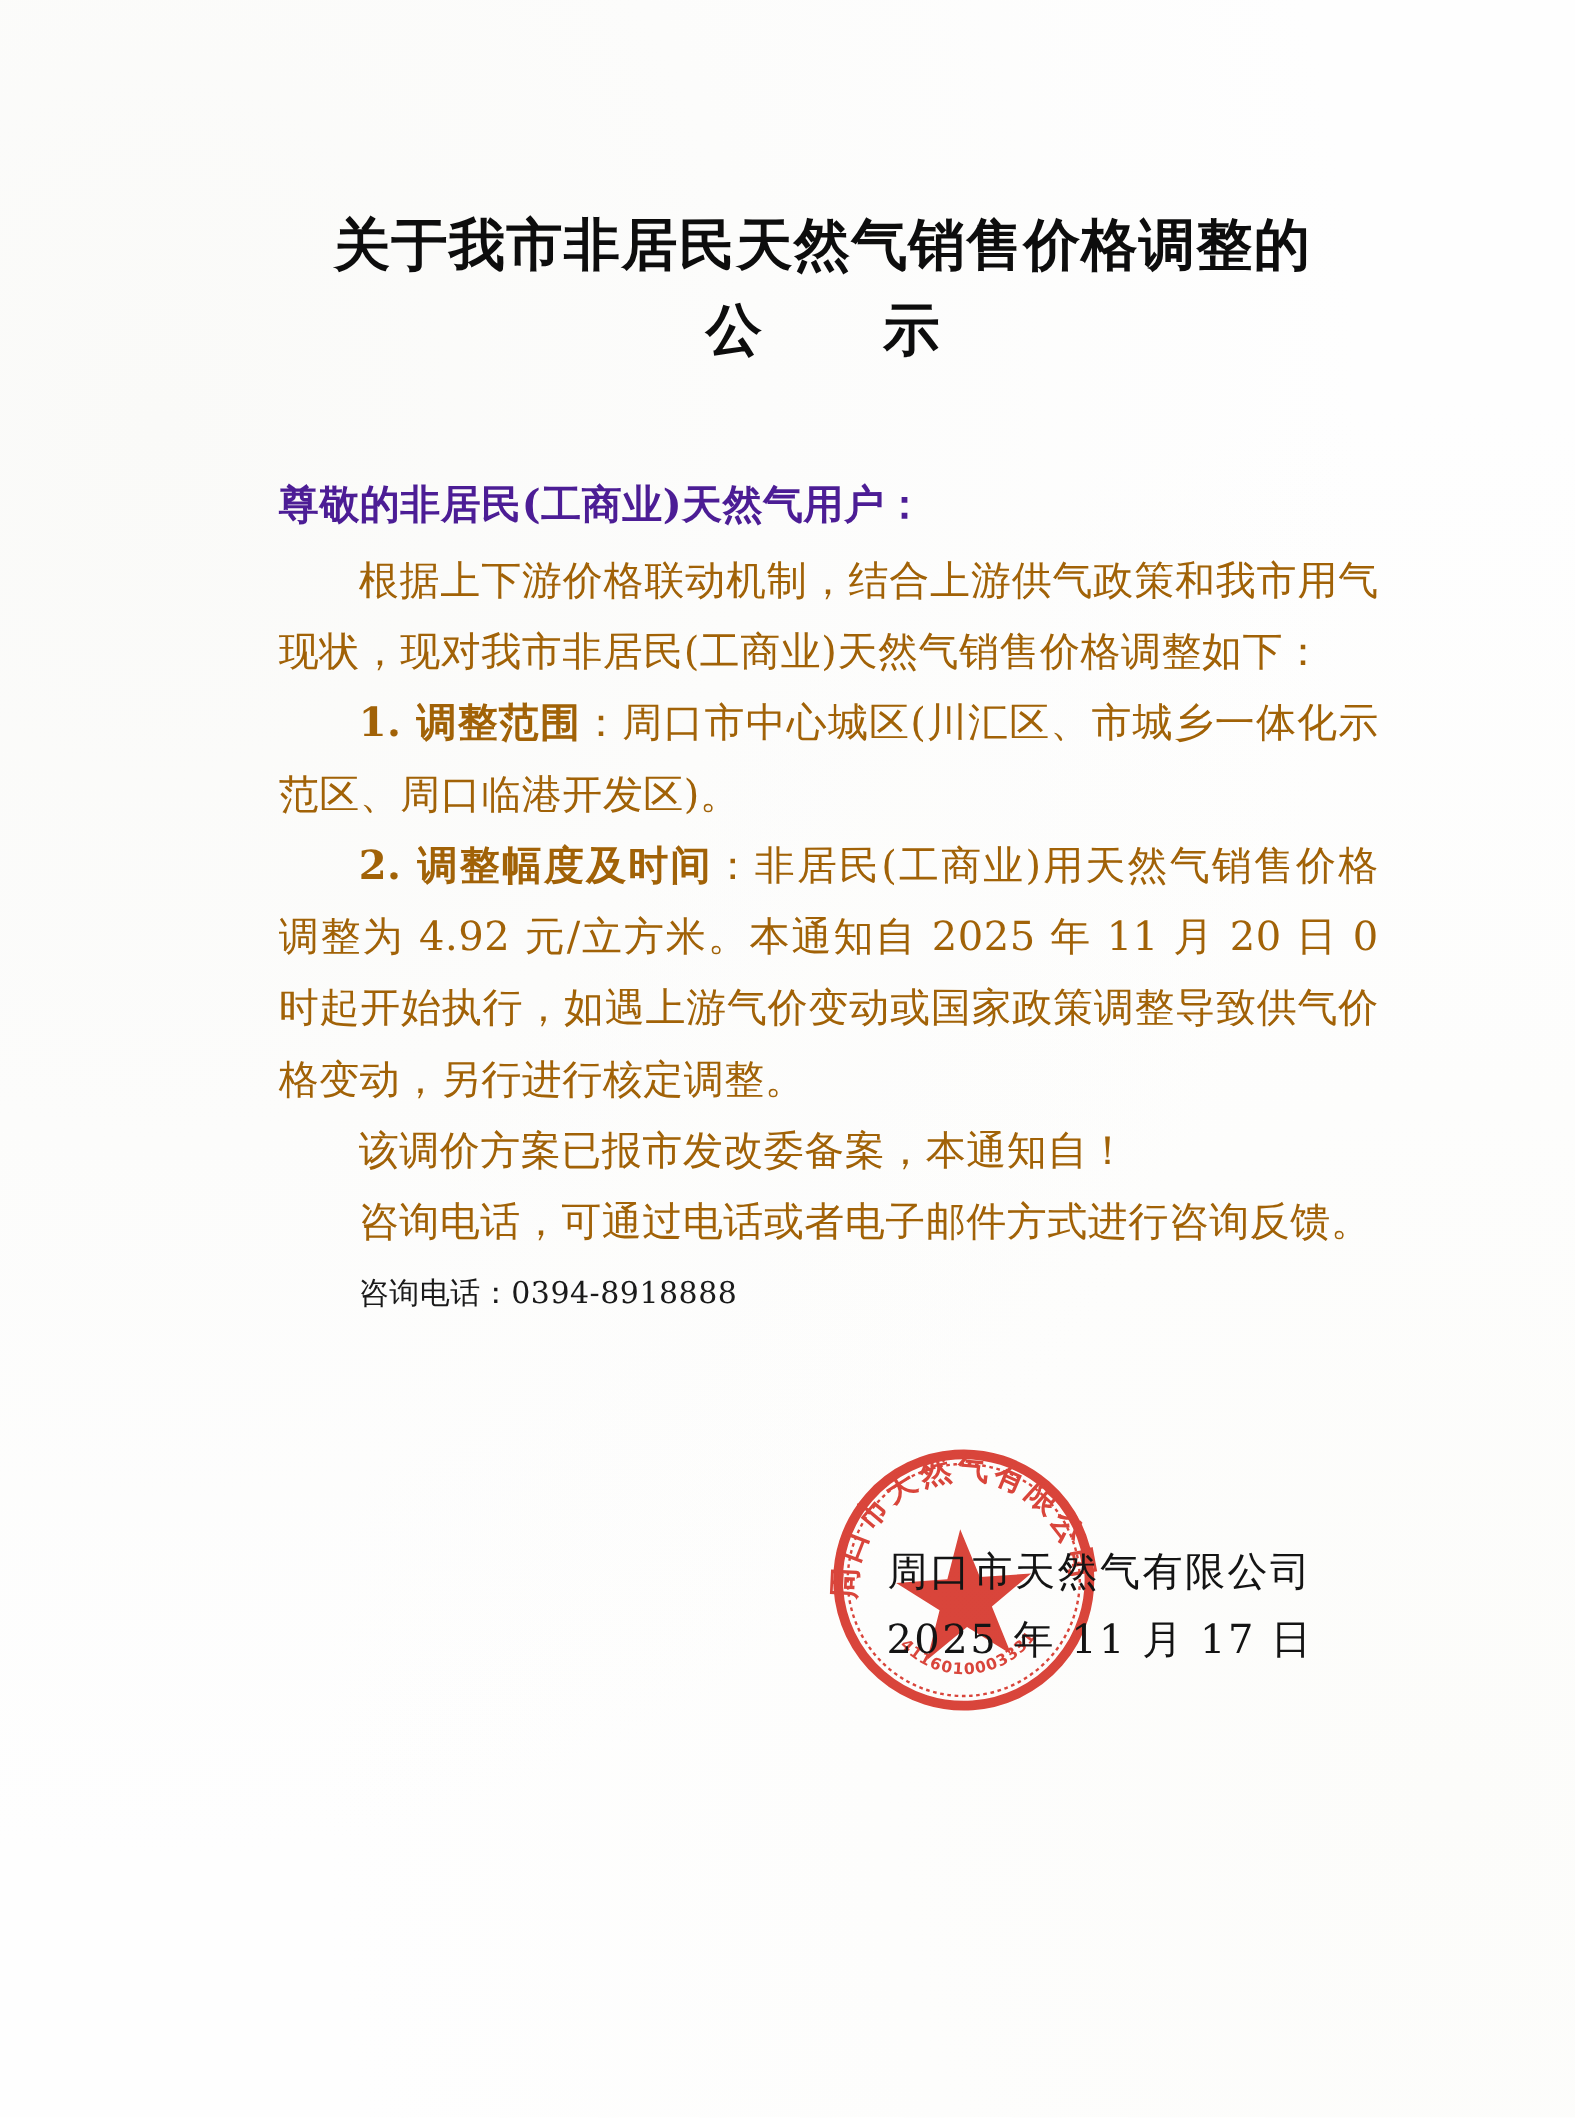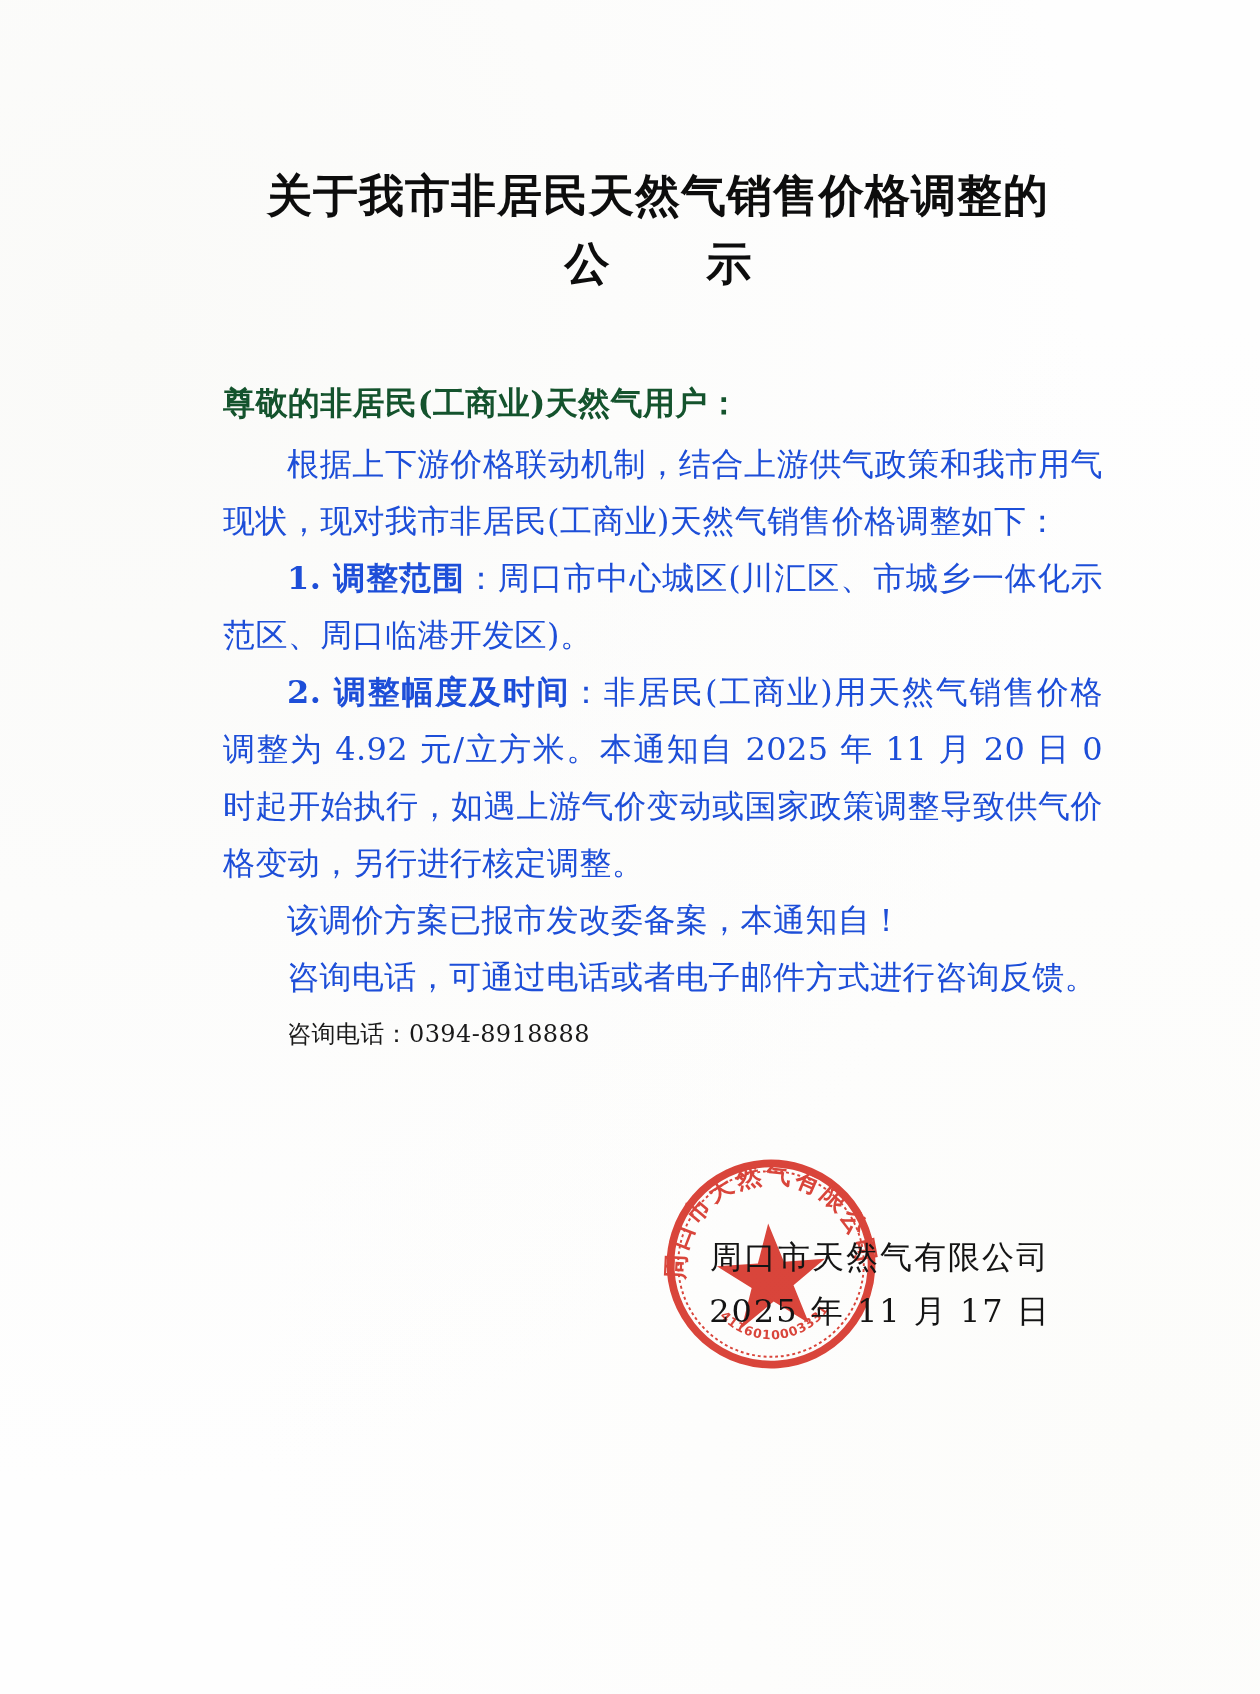--- a/index.html
+++ b/index.html
@@ -68,30 +68,30 @@
     padding-left: 10px;
   }
 
   .para {
     font-size: 32px;
     line-height: 57px;
     margin: 0;
     text-align: justify;
     text-justify: inter-ideograph;
     letter-spacing: 0.4px;
-    color: #1d4ed8;
+    color: #a16207;
   }
 
   .salutation {
     font-weight: 700;
     font-size: 32px;
     line-height: 57px;
     margin: 0 0 4px 0;
     letter-spacing: 0.4px;
-    color: #14532d;
+    color: #4c1d95;
   }
 
   .indent {
     text-indent: 64px;
   }
 
   .para .lead {
     font-weight: 700;
   }
 

